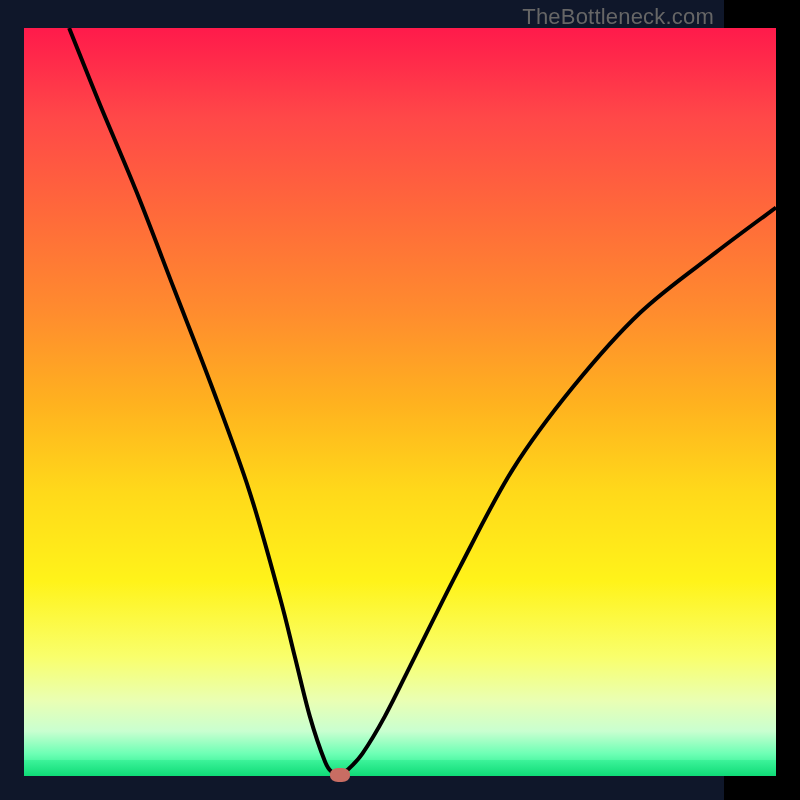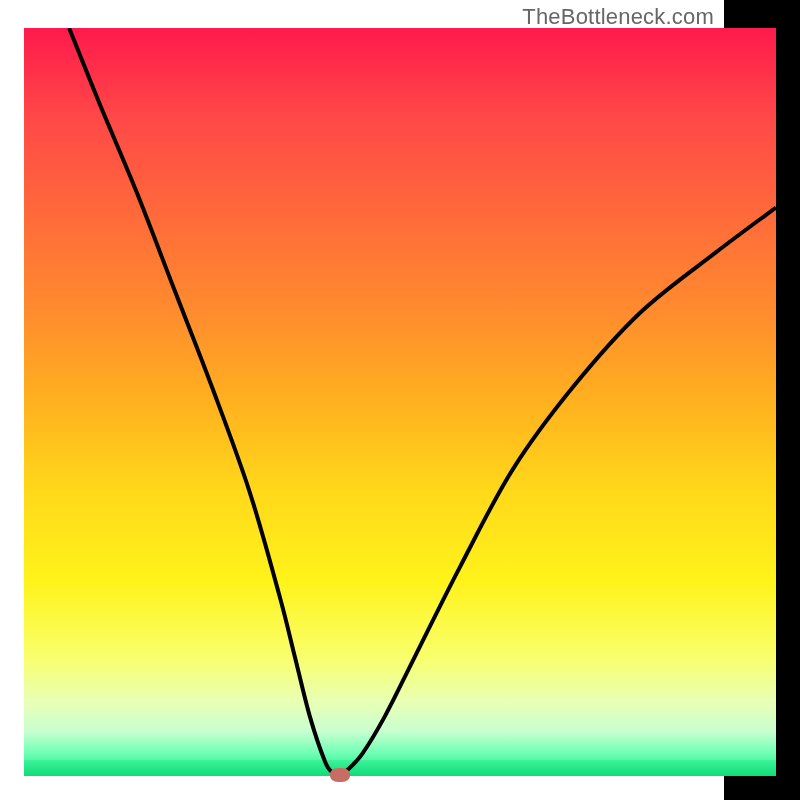--- a/index.html
+++ b/index.html
@@ -1,21 +1,21 @@
 <!DOCTYPE html>
 <html><head>
 <meta charset="utf-8">
 <style>
   * { margin: 0; padding: 0; box-sizing: border-box; }
   html, body { width: 800px; height: 800px; overflow: hidden; background: #000; }
   .frame {
     position: relative;
     width: 724px;
     height: 800px;
-    background: #ffffff;
+    background: #0f172a;
   }
   .watermark {
     position: absolute;
     top: 4px;
     right: 10px;
     font-family: Arial, Helvetica, sans-serif;
     font-size: 22px;
     color: #666;
     font-weight: 500;
     letter-spacing: 0.2px;

